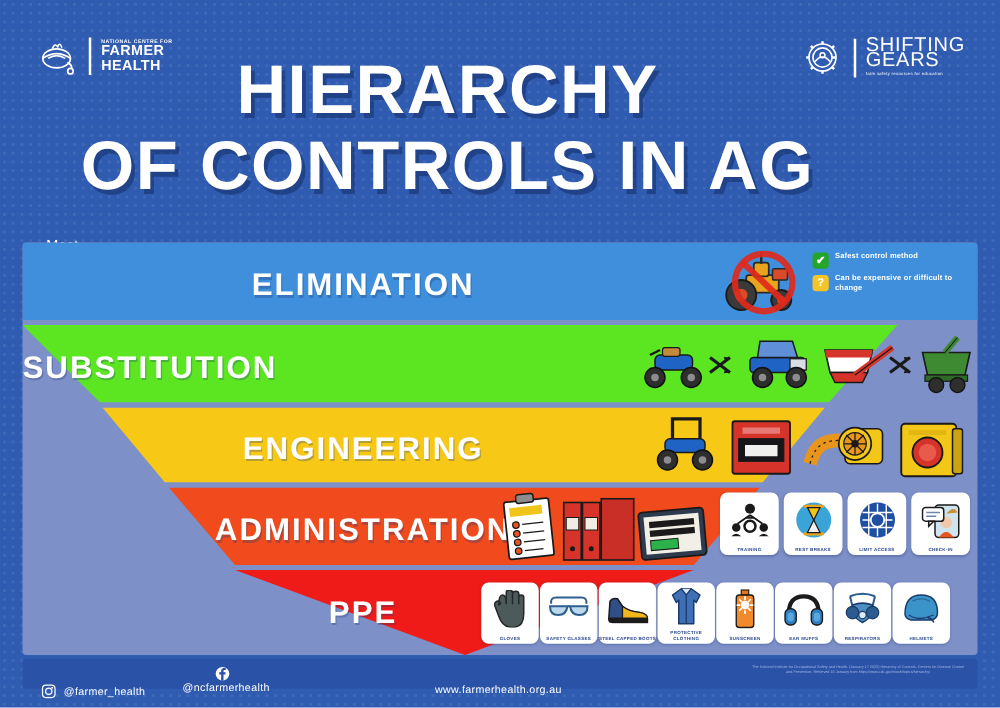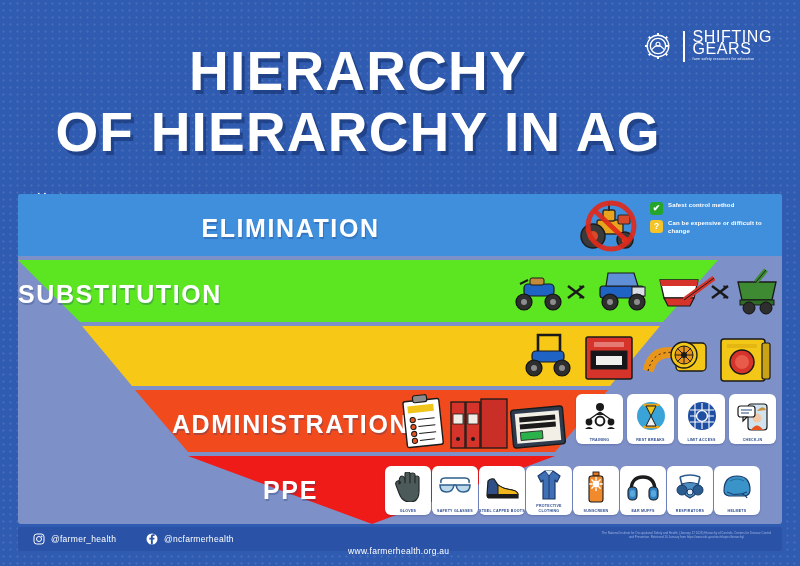--- a/index.html
+++ b/index.html
@@ -82,32 +82,49 @@
   
   #qrwrap{position:absolute;left:113px;top:399px;width:68px;}
   #qr{width:62px;height:62px;background:#ffffff;padding:3px;box-sizing:border-box;}
   #qrcap{color:#dfe6f7;font-size:4.6px;margin-top:3px;text-align:center;letter-spacing:.2px;}
   #qrarrow{position:absolute;left:176px;top:425px;width:22px;height:30px;}
 
   
   #footer{position:absolute;left:18px;top:527px;width:764px;height:24px;background:#2a53a8;border-radius:2px;}
   .social{position:absolute;display:flex;align-items:center;color:#ffffff;font-size:8.5px;letter-spacing:.3px;}
   .sicon{width:12px;height:12px;margin-right:6px;}
-  #ig{left:15px;top:6px;}
-  #fb{left:128px;top:6px;}
+  #ig{left:15px;top:20px;}
+  #fb{left:128px;top:6px;flex-direction:column;}
   #weburl{position:absolute;left:330px;top:19px;color:#ffffff;font-size:8.5px;letter-spacing:.3px;}
   #attrib{position:absolute;right:8px;top:4px;width:175px;color:#9eb2de;font-size:3px;line-height:4px;text-align:center;}
 </style>
 </head>
 <body>
 
 <div id="poster">
 
   <div id="header">
 
+    <div class="logo-ncfh">
+      <svg class="ncfh-mark" viewBox="0 0 40 40">
+        <g fill="none" stroke="#ffffff" stroke-width="1.6">
+          <ellipse cx="18" cy="22" rx="13" ry="9"></ellipse>
+          <path d="M5 22 Q18 13 31 22"></path>
+          <path d="M14 13 q2 -6 5 -2 q2 -5 4 1"></path>
+          <path d="M28 26 q5 2 4 6"></path>
+          <circle cx="31" cy="34" r="2.6"></circle>
+          <path d="M10 22 q8 -5 16 0"></path>
+        </g>
+      </svg>
+      <div class="ncfh-text">
+        <div class="ncfh-top">NATIONAL CENTRE FOR</div>
+        <div class="ncfh-big">FARMER</div>
+        <div class="ncfh-big">HEALTH</div>
+      </div>
+    </div>
 
     <div class="logo-sg">
       <svg class="sg-mark" viewBox="0 0 40 40">
         <g fill="none" stroke="#ffffff" stroke-width="1.5">
           <circle cx="20" cy="20" r="12"></circle>
           <circle cx="20" cy="20" r="8.5"></circle>
           <g stroke-width="2.2">
             <path d="M20 5.5v3M20 31.5v3M5.5 20h3M31.5 20h-3M9.7 9.7l2.1 2.1M30.3 30.3l-2.1-2.1M30.3 9.7l-2.1 2.1M9.7 30.3l2.1-2.1"></path>
           </g>
           <path d="M13 24 q7 -9 14 0" stroke-width="1.3"></path>
@@ -116,21 +133,21 @@
       </svg>
       <div class="sg-text">
         <div class="sg-big">SHIFTING</div>
         <div class="sg-big">GEARS</div>
         <div class="sg-tag">farm safety resources for education</div>
       </div>
     </div>
 
     <div id="title">
       <span class="l1">HIERARCHY</span>
-      <span class="l2">OF HIERARCHY IN AG</span>
+      <span class="l2">OF CONTROLS IN AG</span>
     </div>
   </div>
 
   <div id="scale"></div>
   <div class="scaletxt" id="mosttxt">
     <div>Most</div>
     <div>Effective</div>
   </div>
   <div class="scaletxt" id="leasttxt">
     <div>Least</div>
@@ -442,20 +459,21 @@
         <path d="M248 18 L258 6" stroke="#3e8a33" stroke-width="5"></path>
         <path d="M248 18 L258 6" stroke="#1a1a1a" stroke-width="0.9"></path>
         <circle cx="241" cy="44" r="6" fill="#2e2e2e" stroke="#111" stroke-width="1"></circle>
         <circle cx="258" cy="44" r="6" fill="#2e2e2e" stroke="#111" stroke-width="1"></circle>
       </g>
     </svg>
 
     <svg class="tri" style="left:0;top:132px;" width="764" height="60">
       <polygon points="64,0 642,0 592,60 114,60" fill="#f7c916"></polygon>
     </svg>
+    <div class="rowlabel" style="left:0;top:151px;width:545px;text-align:center;">ENGINEERING</div>
 
     <svg class="freeicon" style="left:500px;top:133px;" width="262" height="58">
 
       <g>
         <rect x="14" y="24" width="32" height="11" rx="4" fill="#1f63c4" stroke="#1a1a1a" stroke-width="1.2"></rect>
         <path d="M20 24 L20 8 L42 8 L42 24" fill="none" stroke="#1a1a1a" stroke-width="2.6"></path>
         <circle cx="16" cy="41" r="8" fill="#2e2e2e" stroke="#111" stroke-width="1.2"></circle>
           <circle cx="16" cy="41" r="3" fill="#8d8d8d"></circle>
         <circle cx="44" cy="41" r="8" fill="#2e2e2e" stroke="#111" stroke-width="1.2"></circle>
           <circle cx="44" cy="41" r="3" fill="#8d8d8d"></circle>

